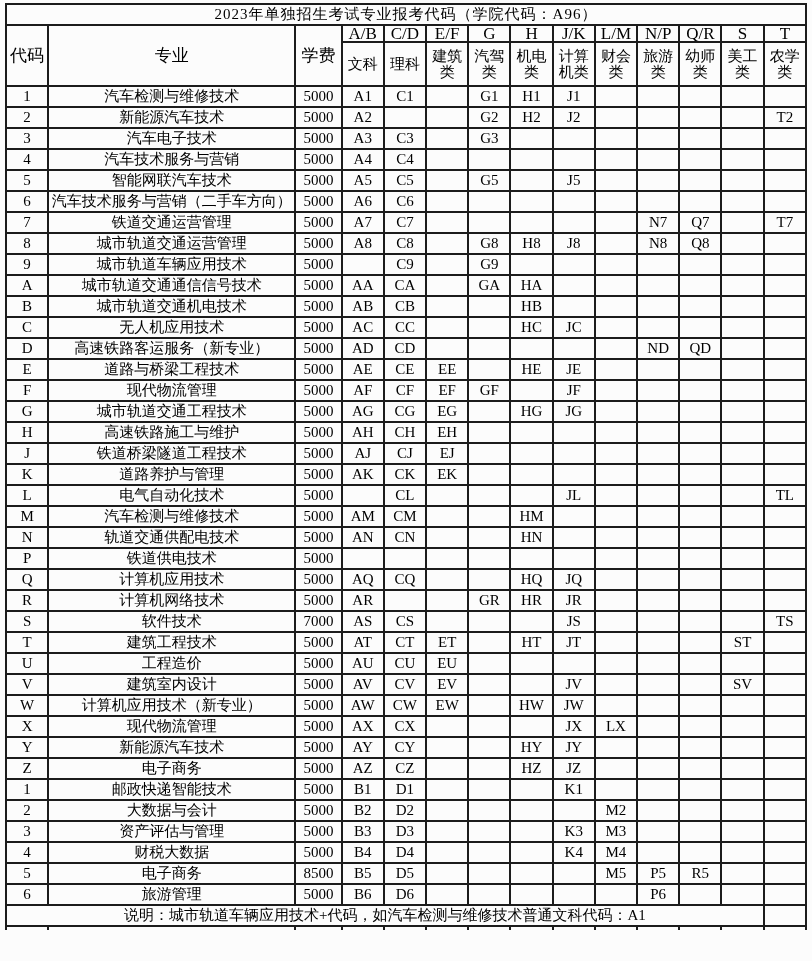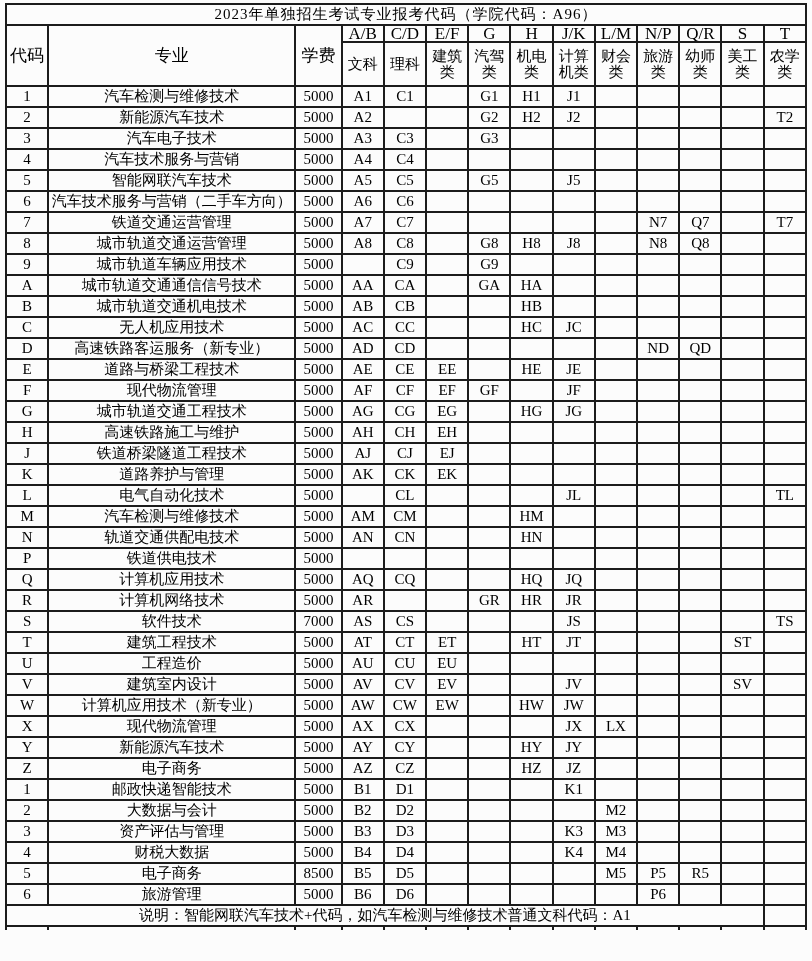--- a/index.html
+++ b/index.html
@@ -750,21 +750,21 @@
           <td></td>
           <td></td>
           <td>P6</td>
           <td></td>
           <td></td>
           <td></td>
         </tr>
       </tbody>
     <tfoot>
       <tr>
-        <td class="note-cell" colspan="13">说明：智能网联汽车技术+代码，如汽车检测与维修技术普通文科代码：A1</td>
+        <td class="note-cell" colspan="13">说明：城市轨道车辆应用技术+代码，如汽车检测与维修技术普通文科代码：A1</td>
         <td></td>
       </tr>
       <tr class="sliver">
         <td></td>
           <td></td>
           <td></td>
         <td></td>
           <td></td>
           <td></td>
         <td></td>

